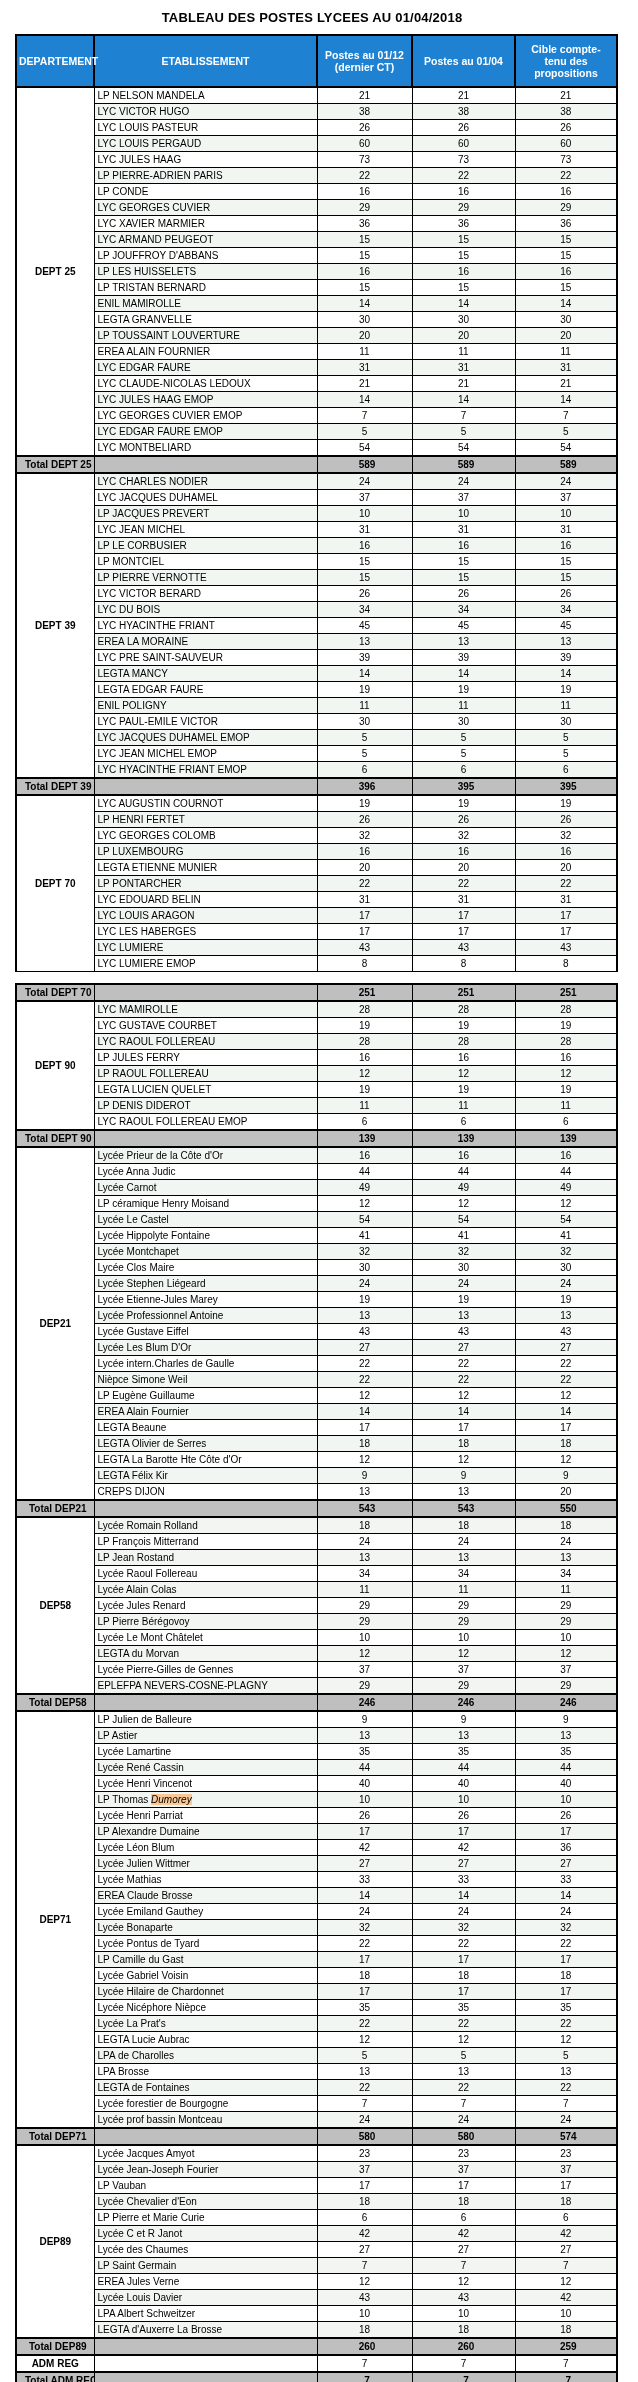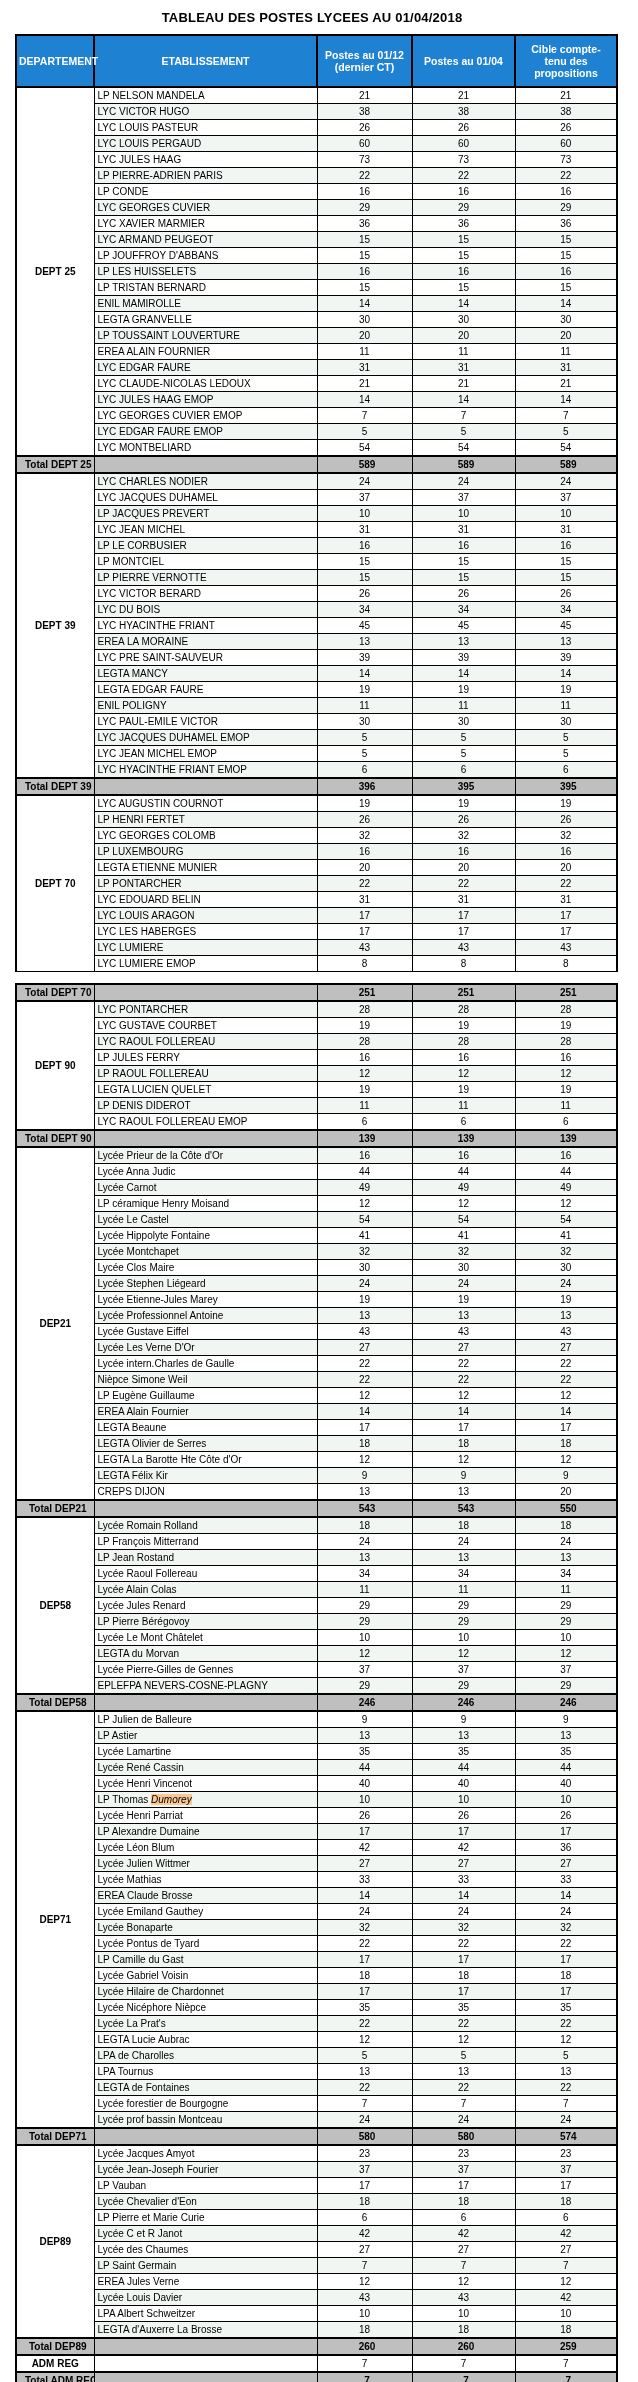--- a/index.html
+++ b/index.html
@@ -396,21 +396,21 @@
       </tr>
       <tr class="total">
         <td class="total-label">Total DEPT 70</td>
         <td class="estab"></td>
         <td class="num">251</td>
         <td class="num">251</td>
         <td class="num col-right">251</td>
       </tr>
       <tr class="data-row stripe">
         <td class="dept" rowspan="8">DEPT 90</td>
-        <td class="estab">LYC PONTARCHER</td>
+        <td class="estab">LYC MAMIROLLE</td>
         <td class="num">28</td>
         <td class="num">28</td>
         <td class="num col-right">28</td>
       </tr>
       <tr class="data-row">
         <td class="estab">LYC GUSTAVE COURBET</td>
         <td class="num">19</td>
         <td class="num">19</td>
         <td class="num col-right">19</td>
       </tr>
@@ -524,21 +524,21 @@
         <td class="num">13</td>
         <td class="num col-right">13</td>
       </tr>
       <tr class="data-row">
         <td class="estab">Lycée Gustave Eiffel</td>
         <td class="num">43</td>
         <td class="num">43</td>
         <td class="num col-right">43</td>
       </tr>
       <tr class="data-row stripe">
-        <td class="estab">Lycée Les Verne D'Or</td>
+        <td class="estab">Lycée Les Blum D'Or</td>
         <td class="num">27</td>
         <td class="num">27</td>
         <td class="num col-right">27</td>
       </tr>
       <tr class="data-row">
         <td class="estab">Lycée intern.Charles de Gaulle</td>
         <td class="num">22</td>
         <td class="num">22</td>
         <td class="num col-right">22</td>
       </tr>
@@ -798,21 +798,21 @@
         <td class="num">12</td>
         <td class="num col-right">12</td>
       </tr>
       <tr class="data-row stripe">
         <td class="estab">LPA de Charolles</td>
         <td class="num">5</td>
         <td class="num">5</td>
         <td class="num col-right">5</td>
       </tr>
       <tr class="data-row">
-        <td class="estab">LPA Tournus</td>
+        <td class="estab">LPA Brosse</td>
         <td class="num">13</td>
         <td class="num">13</td>
         <td class="num col-right">13</td>
       </tr>
       <tr class="data-row stripe">
         <td class="estab">LEGTA de Fontaines</td>
         <td class="num">22</td>
         <td class="num">22</td>
         <td class="num col-right">22</td>
       </tr>

